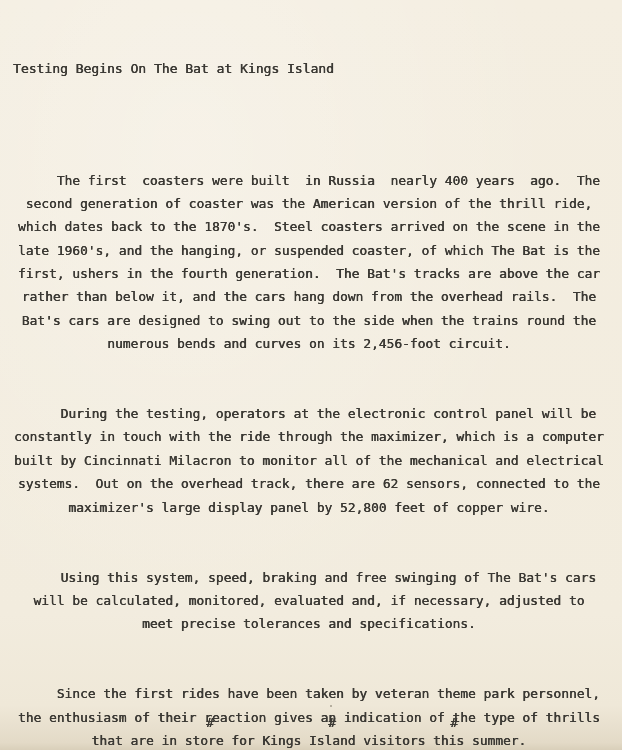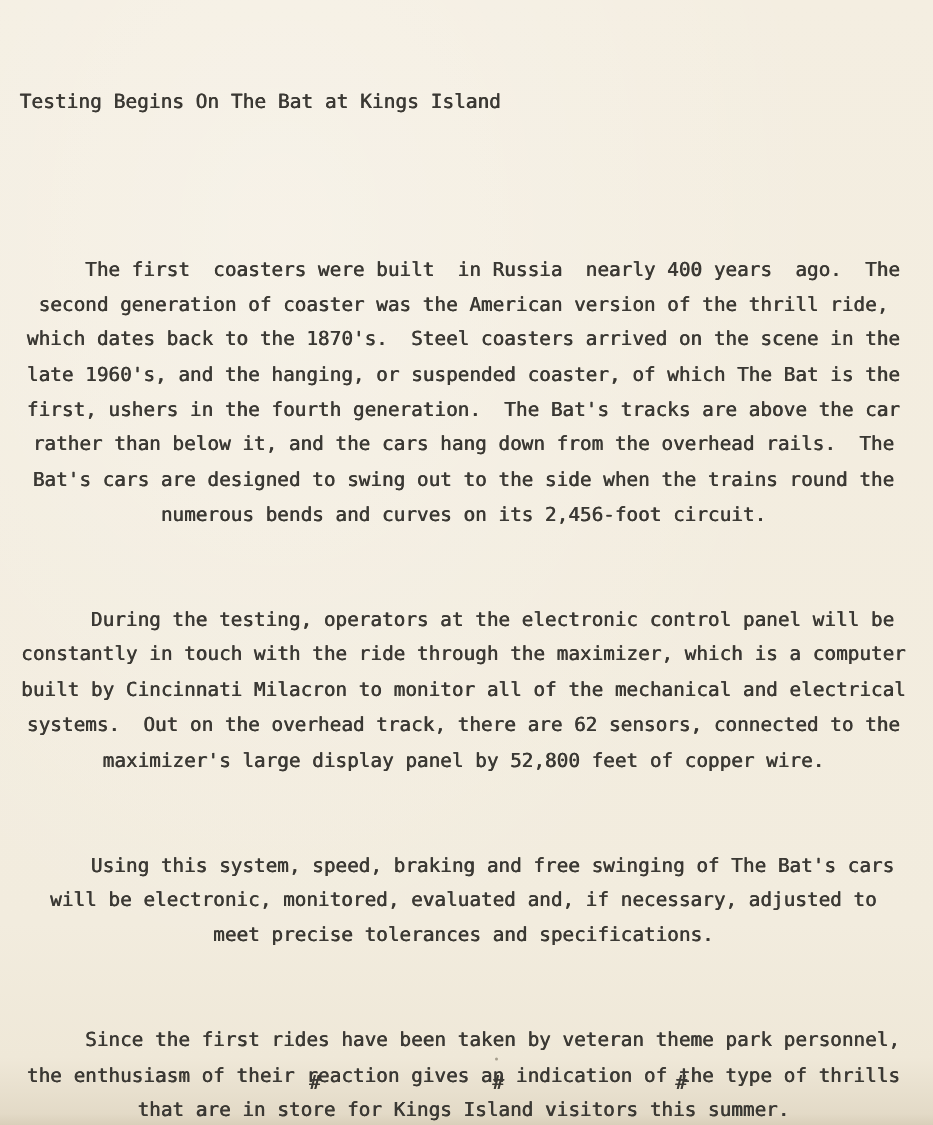--- a/index.html
+++ b/index.html
@@ -79,21 +79,21 @@
 first, ushers in the fourth generation.  The Bat's tracks are above the car
 rather than below it, and the cars hang down from the overhead rails.  The
 Bat's cars are designed to swing out to the side when the trains round the
 numerous bends and curves on its 2,456-foot circuit.</div>
     <div class="para">     During the testing, operators at the electronic control panel will be
 constantly in touch with the ride through the maximizer, which is a computer
 built by Cincinnati Milacron to monitor all of the mechanical and electrical
 systems.  Out on the overhead track, there are 62 sensors, connected to the
 maximizer's large display panel by 52,800 feet of copper wire.</div>
     <div class="para">     Using this system, speed, braking and free swinging of The Bat's cars
-will be electronic, monitored, evaluated and, if necessary, adjusted to
+will be calculated, monitored, evaluated and, if necessary, adjusted to
 meet precise tolerances and specifications.</div>
     <div class="para">     Since the first rides have been taken by veteran theme park personnel,
 the enthusiasm of their reaction gives an indication of the type of thrills
 that are in store for Kings Island visitors this summer.</div>
     
     
   </div>
 
   <div class="footer-marks typewriter">
     <span>#</span>

